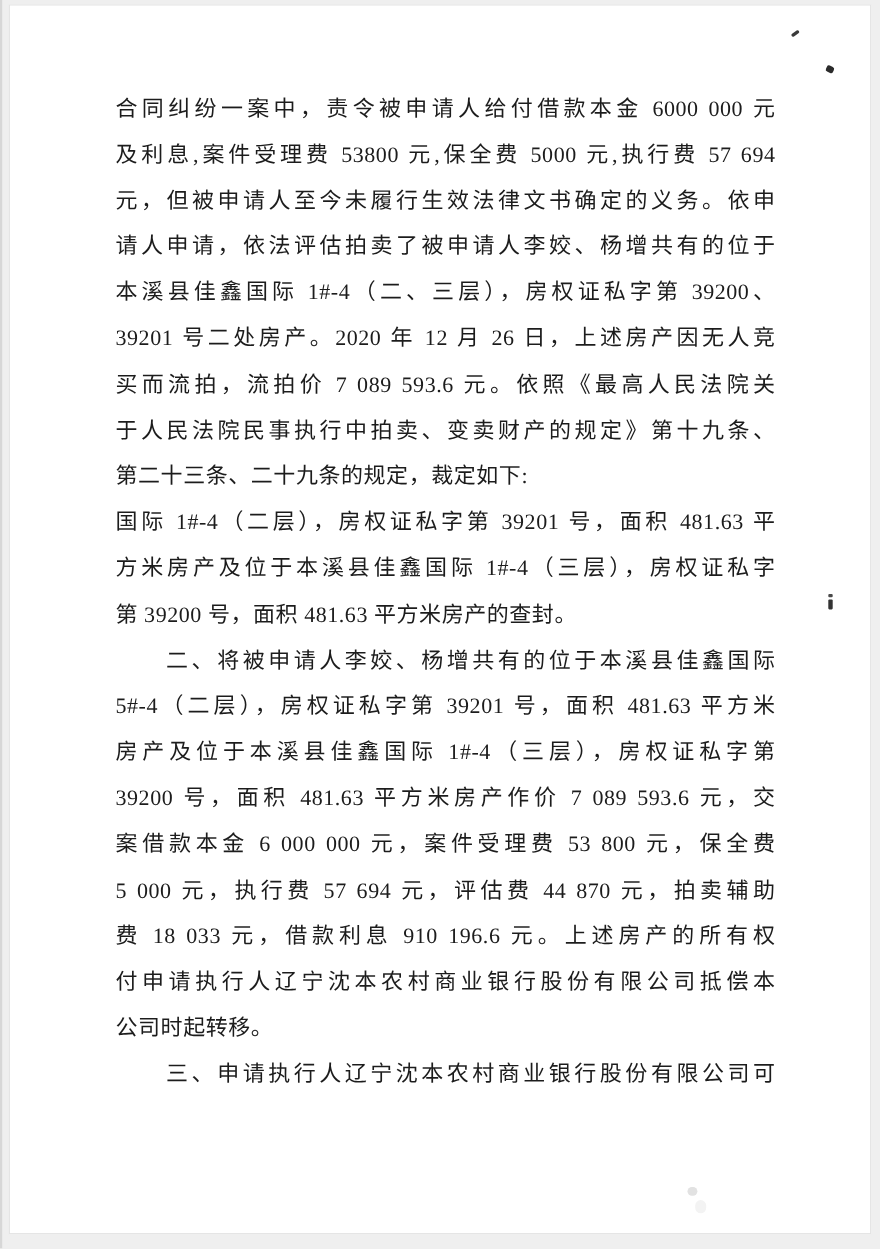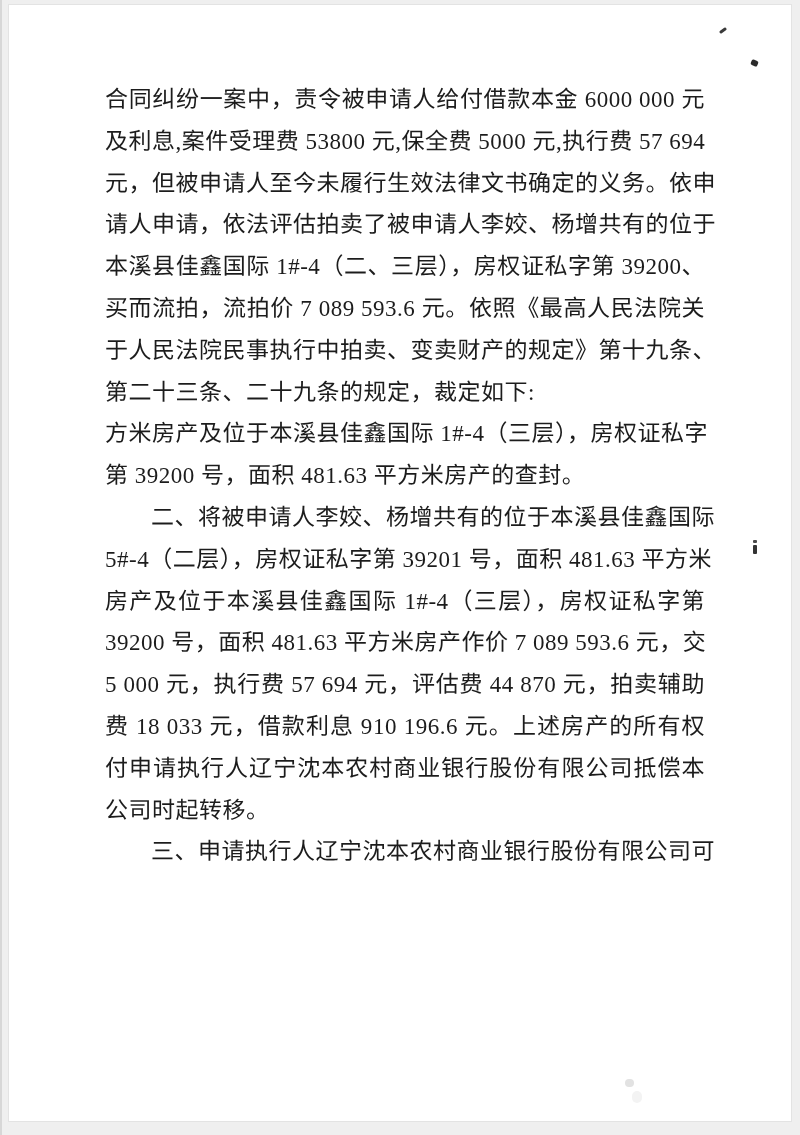--- a/index.html
+++ b/index.html
@@ -20,21 +20,21 @@
     left: 8px; top: 4px; right: 8px; bottom: 13px;
     background: #ffffff;
     border: 1px solid #e3e3e3;
   }
   .doc-body {
     position: absolute;
     left: 96px; right: 86px; top: 74px;
     color: #1c1c1c;
   }
   .line {
-    font-size: 23px;
+    font-size: 20px;
     line-height: 41.8px;
     height: 41.8px;
     white-space: nowrap;
     text-align: justify;
     text-align-last: justify;
     text-justify: inter-character;
     letter-spacing: 0.5px;
     overflow: visible;
   }
   .line.indent { text-indent: 46px; }
@@ -45,29 +45,32 @@
 <body>
 
 <div class="viewport">
   <div class="paper">
     <div class="doc-body">
         <div class="line">合同纠纷一案中，责令被申请人给付借款本金 6000 000 元</div>
         <div class="line">及利息,案件受理费 53800 元,保全费 5000 元,执行费 57 694</div>
         <div class="line">元，但被申请人至今未履行生效法律文书确定的义务。依申</div>
         <div class="line">请人申请，依法评估拍卖了被申请人李姣、杨增共有的位于</div>
         <div class="line">本溪县佳鑫国际 1#-4（二、三层），房权证私字第 39200、</div>
+        <div class="line">39201 号二处房产。2020 年 12 月 26 日，上述房产因无人竞</div>
         <div class="line">买而流拍，流拍价 7 089 593.6 元。依照《最高人民法院关</div>
         <div class="line">于人民法院民事执行中拍卖、变卖财产的规定》第十九条、</div>
         <div class="line para-end">第二十三条、二十九条的规定，裁定如下:</div>
+        <div class="line">国际 1#-4（二层），房权证私字第 39201 号，面积 481.63 平</div>
         <div class="line">方米房产及位于本溪县佳鑫国际 1#-4（三层），房权证私字</div>
         <div class="line para-end">第 39200 号，面积 481.63 平方米房产的查封。</div>
         <div class="line indent">二、将被申请人李姣、杨增共有的位于本溪县佳鑫国际</div>
         <div class="line">5#-4（二层），房权证私字第 39201 号，面积 481.63 平方米</div>
         <div class="line">房产及位于本溪县佳鑫国际 1#-4（三层），房权证私字第</div>
         <div class="line">39200 号，面积 481.63 平方米房产作价 7 089 593.6 元，交</div>
+        <div class="line">案借款本金 6 000 000 元，案件受理费 53 800 元，保全费</div>
         <div class="line">5 000 元，执行费 57 694 元，评估费 44 870 元，拍卖辅助</div>
         <div class="line">费 18 033 元，借款利息 910 196.6 元。上述房产的所有权</div>
         <div class="line">付申请执行人辽宁沈本农村商业银行股份有限公司抵偿本</div>
         <div class="line para-end">公司时起转移。</div>
         <div class="line indent">三、申请执行人辽宁沈本农村商业银行股份有限公司可</div>
       </div>
   <div class="speck" style="left: 710px; top: 24px; width: 8px; height: 3px; background: rgb(58, 58, 58); border-radius: 2px; transform: rotate(-35deg);"></div>
       <div class="speck" style="left: 742px; top: 55px; width: 7px; height: 6px; background: rgb(43, 43, 43); border-radius: 2px; transform: rotate(25deg);"></div>
       <div class="speck" style="left: 744px; top: 535px; width: 4px; height: 3px; background: rgb(74, 74, 74); border-radius: 1px; transform: rotate(0deg);"></div>
       <div class="speck" style="left: 744px; top: 540px; width: 4px; height: 9px; background: rgb(51, 51, 51); border-radius: 1px; transform: rotate(0deg);"></div>

